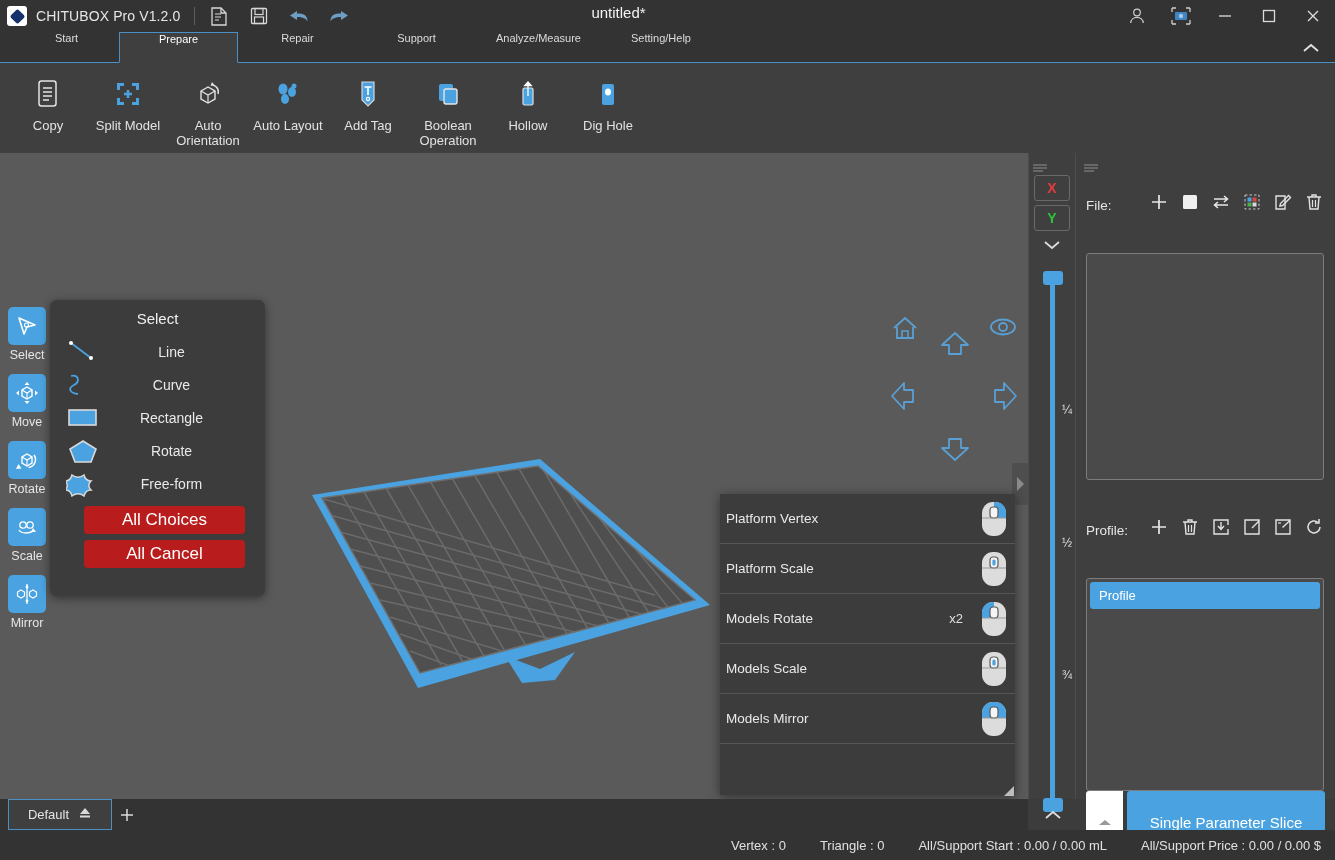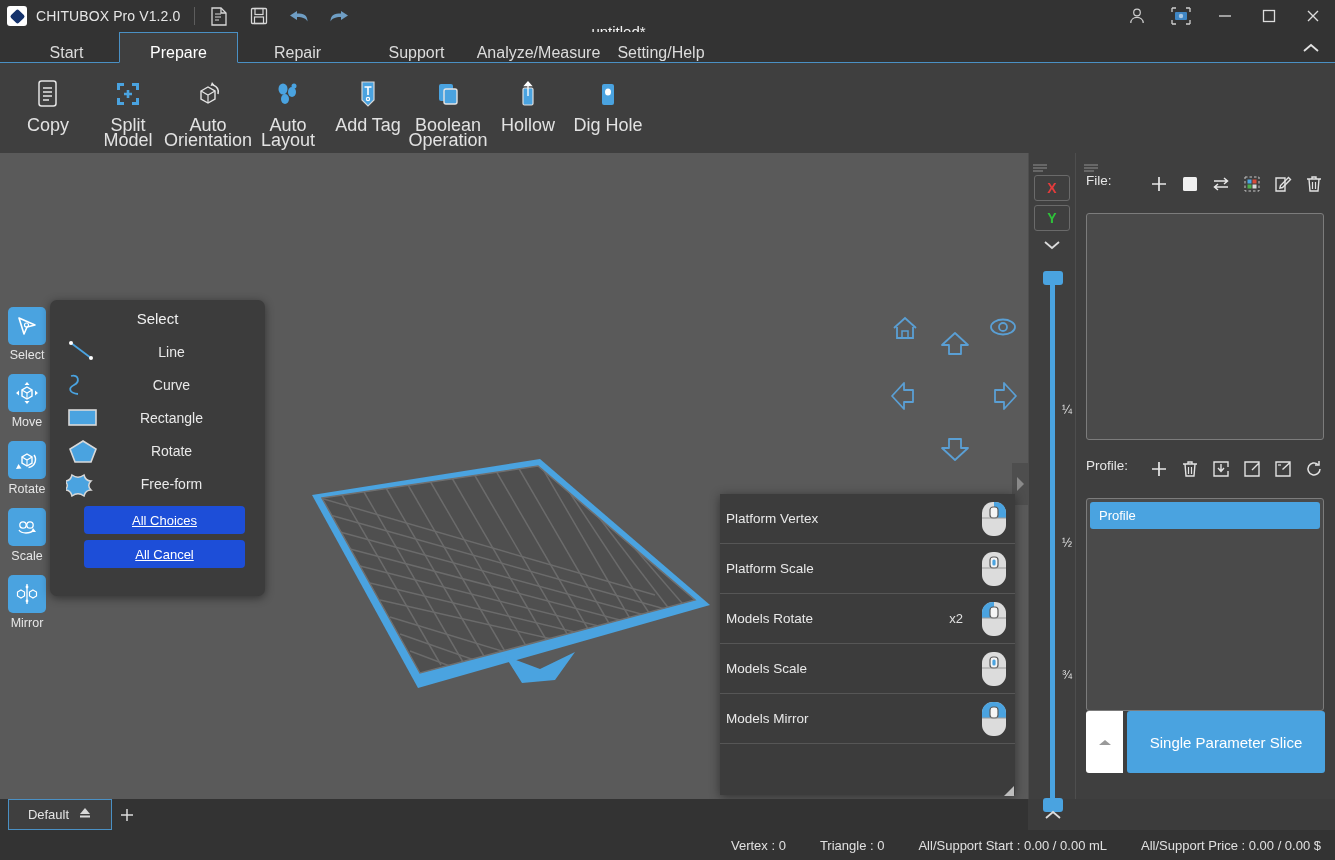--- a/index.html
+++ b/index.html
@@ -35,22 +35,22 @@
   .win-ctrl { position: absolute; right: 0; top: 0; height: 32px; display: flex; align-items: center; }
   .win-btn { width: 44px; height: 32px; display: flex; align-items: center; justify-content: center; cursor: pointer; }
 
   
   .tabbar {
     position: absolute; left: 0; top: 32px; width: 1335px; height: 31px;
     background: #333333; display: flex; align-items: stretch;
     border-bottom: 1px solid #4a90c4;
   }
   .tab {
-    display: flex; align-items: flex-end; justify-content: center;
-    font-size: 16px; color: #dcdcdc; cursor: pointer;
+    display: flex; align-items: flex-start; justify-content: center;
+    font-size: 11px; color: #dcdcdc; cursor: pointer;
     padding: 0 14px; position: relative;
   }
   .tab.active {
     background: #3f3f3f; color: #ffffff;
     border: 1px solid #4a90c4; border-bottom: 1px solid #3f3f3f;
     margin-bottom: -1px;
   }
   .tabbar-collapse {
     position: absolute; right: 8px; top: 0; height: 31px; width: 32px;
     display: flex; align-items: center; justify-content: center; cursor: pointer;
@@ -60,21 +60,21 @@
   .ribbon {
     position: absolute; left: 0; top: 63px; width: 1335px; height: 90px;
     background: #3f3f3f;
     display: flex; align-items: flex-start; padding-left: 8px; padding-top: 9px;
   }
   .rb-item {
     width: 80px; display: flex; flex-direction: column; align-items: center;
     cursor: pointer; padding-top: 2px;
   }
   .rb-ico { height: 40px; display: flex; align-items: center; justify-content: center; }
-  .rb-lbl { font-size: 18px; color: #e2e2e2; text-align: center; line-height: 15px; margin-top: 4px; }
+  .rb-lbl { font-size: 13px; color: #e2e2e2; text-align: center; line-height: 15px; margin-top: 4px; }
 
   
   .viewport {
     position: absolute; left: 0; top: 153px; width: 1028px; height: 646px;
     background: #5a5a5a; overflow: hidden;
   }
   .nav-ico { position: absolute; cursor: pointer; }
 
   
   .plate { position: absolute; left: 300px; top: 290px; width: 440px; height: 260px; }
@@ -98,23 +98,23 @@
   .selpop {
     position: absolute; left: 50px; top: 300px; width: 215px; height: 296px;
     background: #3c3c3c; border-radius: 7px; box-shadow: 0 2px 10px rgba(0,0,0,.45);
     padding: 10px 12px;
   }
   .selpop-title { font-size: 15px; color: #f0f0f0; text-align: center; margin-bottom: 8px; }
   .selrow { display: flex; align-items: center; height: 33px; cursor: pointer; }
   .selrow .ic { width: 42px; display: flex; align-items: center; justify-content: center; }
   .selrow .tx { flex: 1; text-align: center; font-size: 14px; color: #e9e9e9; padding-right: 14px; }
   .selbtn {
-    height: 28px; background: #1d4ed8; border-radius: 4px; margin: 6px 8px 0 22px;
+    height: 28px; background: #b91c1c; border-radius: 4px; margin: 6px 8px 0 22px;
     display: flex; align-items: center; justify-content: center;
-    font-size: 13px; color: #ffffff; cursor: pointer; text-decoration: underline;
+    font-size: 17px; color: #ffffff; cursor: pointer;
   }
 
   
   .mousepanel {
     position: absolute; left: 720px; top: 494px; width: 295px; height: 301px;
     background: #3c3c3c; box-shadow: 0 2px 10px rgba(0,0,0,.45);
   }
   .mrow {
     height: 50px; display: flex; align-items: center; padding: 0 0 0 6px;
     border-bottom: 1px solid #565656; position: relative;
@@ -143,26 +143,27 @@
   .knob { position: absolute; left: 14px; width: 20px; height: 14px; background: #4aa3e0; border-radius: 3px; cursor: pointer; }
   .fracs { position: absolute; left: 0; top: 125px; width: 47px; height: 532px; }
   .frac { position: absolute; right: 4px; font-size: 12px; color: #e3e3e3; }
 
   
   .rightpanel {
     position: absolute; left: 1075px; top: 153px; width: 260px; height: 646px;
     background: #3f3f3f; border-left: 1px solid #4e4e4e; padding: 0 10px;
   }
   .rp-label { font-size: 13.5px; color: #e6e6e6; }
-  .rp-row { display: flex; align-items: flex-start; height: 40px; }
+  .rp-row { display: flex; align-items: flex-end; height: 40px; }
   .rp-icons { display: flex; align-items: center; gap: 9px; margin-left: auto; }
   .rp-ico { width: 22px; height: 22px; display: flex; align-items: center; justify-content: center; cursor: pointer; }
   .listbox {
     border: 1px solid #7c7c7c; border-radius: 3px; background: #4a4a4a;
     width: 238px;
+    margin-top: 40px;
   }
   .filelist { height: 227px; }
   .profilelist { height: 213px; padding: 3px; }
   .prof-item {
     height: 27px; background: #4aa3e0; border-radius: 3px;
     display: flex; align-items: center; padding-left: 9px;
     font-size: 13px; color: #ffffff; cursor: pointer;
   }
   .slicebar { display: flex; height: 62px; }
   .slice-drop {
@@ -228,21 +229,21 @@
             <path d="M9 4 L2 8.5 L9 13 L9 10 C15 10 18 11.5 19.5 14.5 C19.5 8 15.5 6.6 9 6.6 Z" fill="#6f9ec4"></path>
           </svg>
       </div>
       <div class="tb-ico">
         <svg width="22" height="18" viewBox="0 0 22 18">
             <path d="M13 4 L20 8.5 L13 13 L13 10 C7 10 4 11.5 2.5 14.5 C2.5 8 6.5 6.6 13 6.6 Z" fill="#6f9ec4"></path>
           </svg>
       </div>
     </div>
     <div style="flex:1"></div>
-    <div style="position:absolute;left:0;top:15px;width:1237px;height:32px;display:flex;align-items:center;justify-content:center;pointer-events:none">
+    <div style="position:absolute;left:0;top:4px;width:1237px;height:32px;display:flex;justify-content:center;pointer-events:none">
       <div style="font-size:15px;color:#f2f2f2">untitled*</div>
     </div>
     <div class="win-ctrl">
       <div class="win-btn">
         <svg width="18" height="18" viewBox="0 0 18 18">
             <circle cx="9" cy="5.5" r="3.3" fill="none" stroke="#cfcfcf" stroke-width="1.2"></circle>
             <path d="M2.8 16c0-3.6 2.8-5.6 6.2-5.6s6.2 2 6.2 5.6" fill="none" stroke="#cfcfcf" stroke-width="1.2"></path>
           </svg>
       </div>
       <div class="win-btn">

